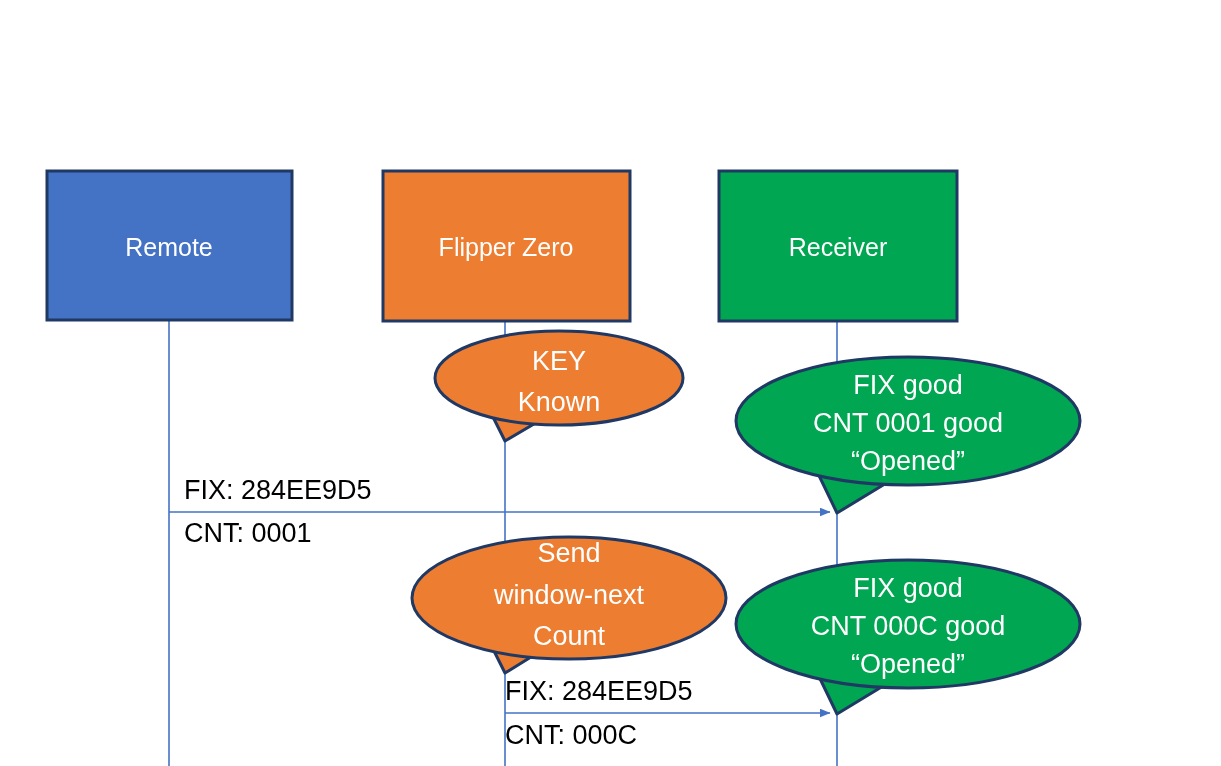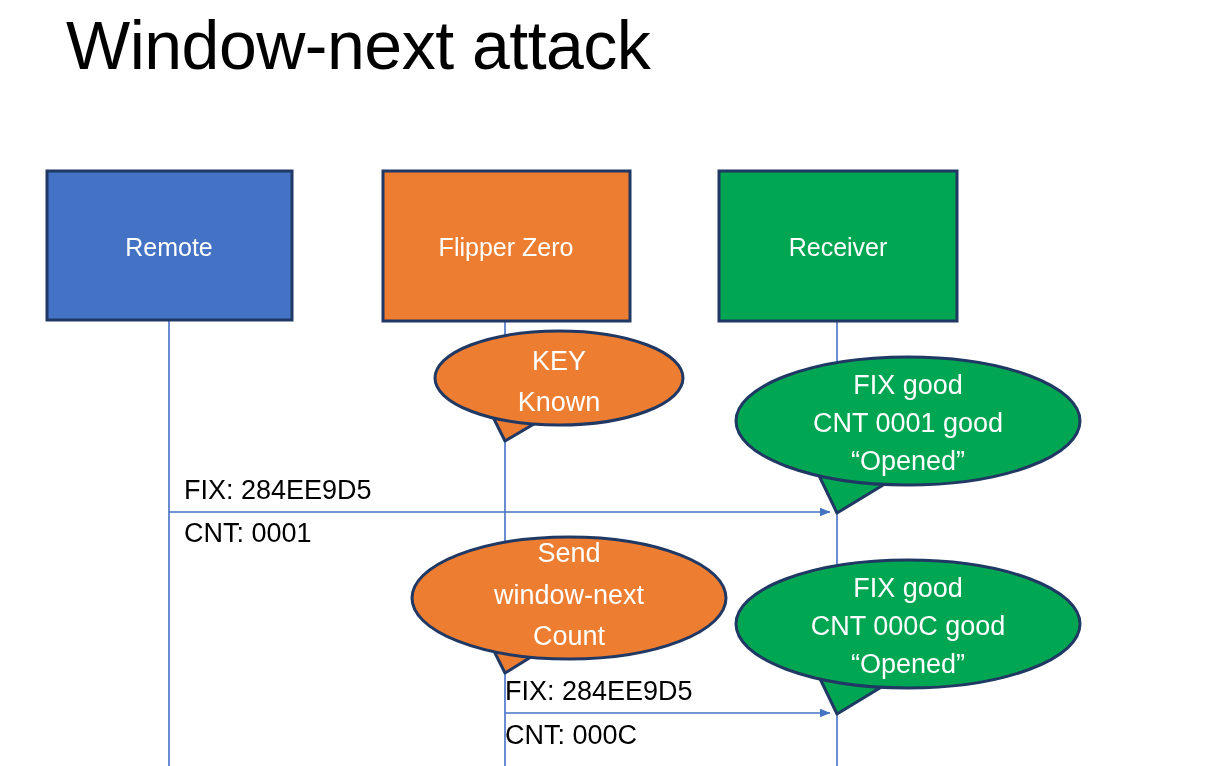--- a/index.html
+++ b/index.html
@@ -51,21 +51,20 @@
     font-family: "Liberation Sans", sans-serif;
     font-size: 27px;
     fill: #000000;
   }
 </style>
 </head>
 <body>
 
 <div id="stage">
 
-  <div id="slide-title">Window-next attack</div>
 
   <svg id="diagram" viewBox="0 0 1221 766" xmlns="http://www.w3.org/2000/svg">
 
     <defs>
       <marker id="arrowHead" markerWidth="11" markerHeight="9" refX="10.5" refY="4.5" orient="auto" markerUnits="userSpaceOnUse">
         <path d="M0,0 L11,4.5 L0,9 Z" fill="#4472C4"></path>
       </marker>
     </defs>
 
     <g>

